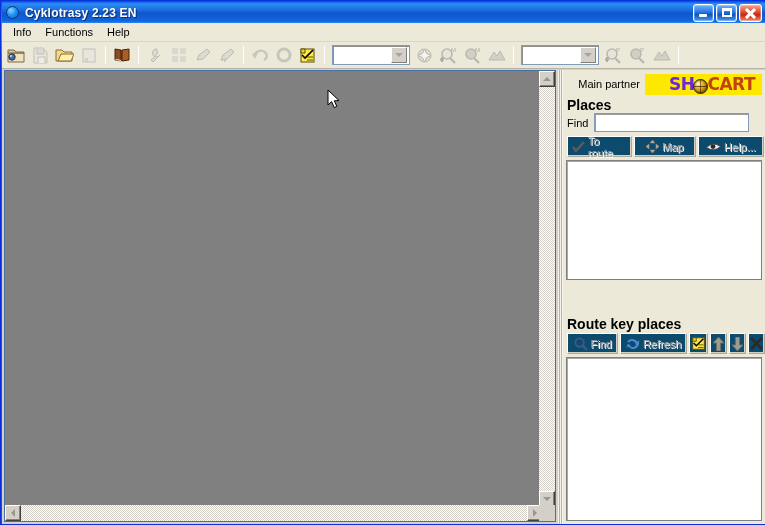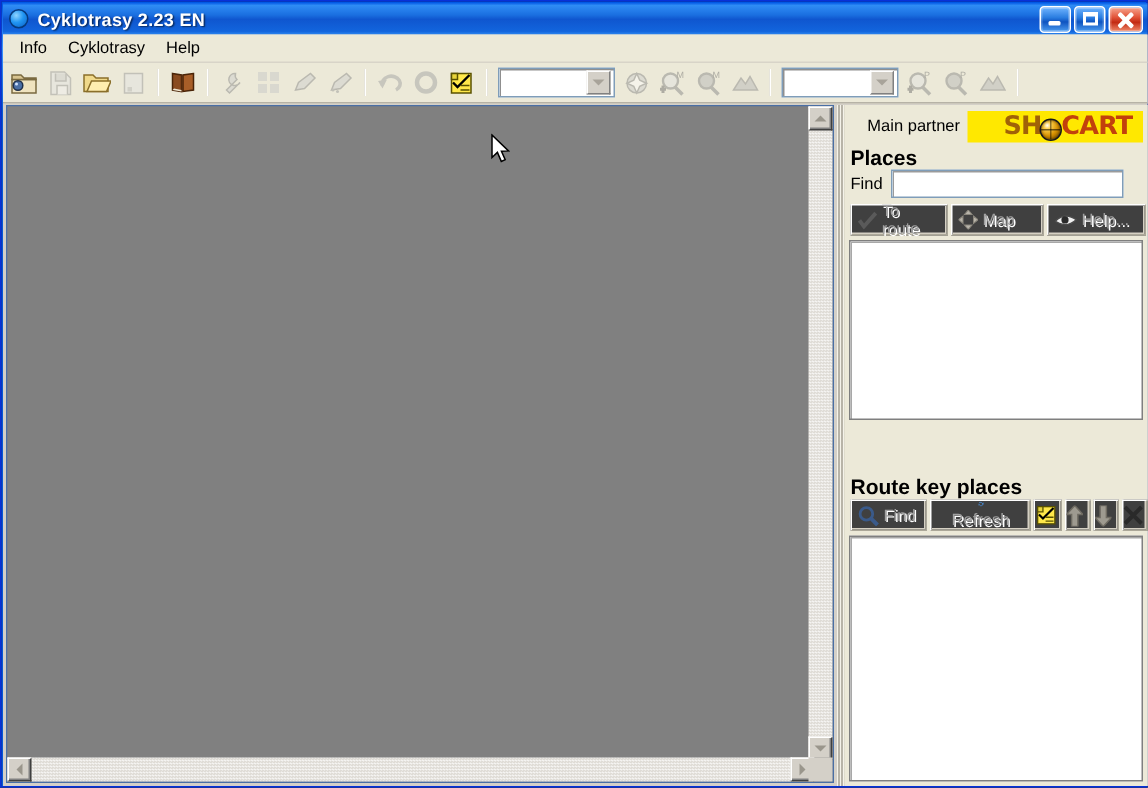--- a/index.html
+++ b/index.html
@@ -196,21 +196,21 @@
     width: 117px; height: 21px; background: #ffe800;
     position: relative; flex: none; margin-right: 3px;
     display: flex; align-items: center; justify-content: center;
     overflow: hidden;
   }
   #logo .lt {
     font-family: "DejaVu Sans", sans-serif;
     font-size: 17px; font-weight: bold; line-height: 1;
     letter-spacing: -0.5px;
   }
-  #logo .blk { color: #a16207; margin-left: 17px; }
+  #logo .blk { color: #6d28d9; margin-left: 17px; }
   #logo .red { color: #c2410c; }
   #logo .globe2 {
     width: 15px; height: 15px; border-radius: 50%;
     background:
       radial-gradient(circle at 32% 28%, #ffffff 0%, #ffd24d 18%, #d48f00 55%, #5a3a00 100%);
     border: 1px solid #1a1a1a;
     display: inline-block; margin: 0 -1px; position: relative; top: 2px;
     box-shadow: inset 0 0 2px rgba(0,0,0,0.6);
   }
   #logo .globe2::before {
@@ -230,25 +230,25 @@
   .find-label { font-size: 11px; margin-right: 6px; }
   .text-input {
     background: #fff;
     border: 1px solid #7f9db9;
     box-shadow: inset 1px 1px 0 #9b9b9b;
     height: 19px;
   }
   .btn-row { display: flex; padding-left: 3px; gap: 2px; }
   .flat-btn {
     height: 21px;
-    background: #404040;
+    background: #0c4a6e;
     border: 1px solid #ffffff;
     border-right-color: #aca899; border-bottom-color: #aca899;
     box-shadow: inset -1px -1px 0 #d5d0c3;
-    display: flex; align-items: center; 
+    display: flex; align-items: center; justify-content: center;
     gap: 3px; font-size: 11px; color: #a0a0a0;
     text-shadow: 1px 1px 0 #ffffff;
     padding: 0 4px;
   }
   .listbox {
     background: #ffffff;
     border: 1px solid #7f7f7f;
     box-shadow: inset 1px 1px 0 #a8a8a8;
   }
   svg { display: block; }
@@ -278,21 +278,21 @@
         <div class="x1"></div>
           <div class="x2"></div>
       </div>
     </div>
   </div>
 
   <div id="client">
 
     <div id="menubar">
       <div class="menu-item">Info</div>
-      <div class="menu-item">Cyklotrasy</div>
+      <div class="menu-item">Functions</div>
       <div class="menu-item">Help</div>
     </div>
 
     <div id="toolbar">
 
       <div class="tb-btn">
         <svg width="19" height="17" viewBox="0 0 19 17">
           <path d="M1 6 L1 15 L17 15 L17 6 Z" fill="#efe3bf" stroke="#7a6a40"></path>
           <path d="M1 6 L1 3 L7 3 L9 5 L17 5 L17 6 Z" fill="#d8c490" stroke="#7a6a40"></path>
           <circle cx="5" cy="10" r="3.2" fill="#4a6fa5" stroke="#20304a"></circle>
@@ -520,21 +520,21 @@
         <div class="section-title" style="position:absolute;left:2px;top:246px;">Route key places</div>
 
         <div class="btn-row" style="position:absolute;left:1px;top:263px;width:201px;">
           <div class="flat-btn" style="width:54px;">
             <svg width="14" height="14" viewBox="0 0 14 14">
               <circle cx="5.6" cy="5.6" r="4.2" fill="none" stroke="#3a5a8a" stroke-width="1.9"></circle>
               <path d="M8.8 8.8 L13 13" stroke="#3a5a8a" stroke-width="2.6"></path>
             </svg>
             <span>Find</span>
           </div>
-          <div class="flat-btn" style="width:70px;flex-direction:column;">
+          <div class="flat-btn" style="width:70px;">
             <svg width="14" height="14" viewBox="0 0 14 14">
               <path d="M12 6 a5 5 0 0 1 -9 3" fill="none" stroke="#4a8ad0" stroke-width="2"></path>
               <path d="M11 8 a5 5 0 0 0 -9 -3" fill="none" stroke="#4a8ad0" stroke-width="2"></path>
               <path d="M13.6 3.6 L12.2 7.2 L9.2 5.6 Z" fill="#4a8ad0"></path>
               <path d="M0.4 10.4 L1.8 6.8 L4.8 8.4 Z" fill="#4a8ad0"></path>
             </svg>
             <span>Refresh</span>
           </div>
           <div class="flat-btn" style="width:20px;padding:0;">
             <svg width="15" height="15" viewBox="0 0 17 17">

